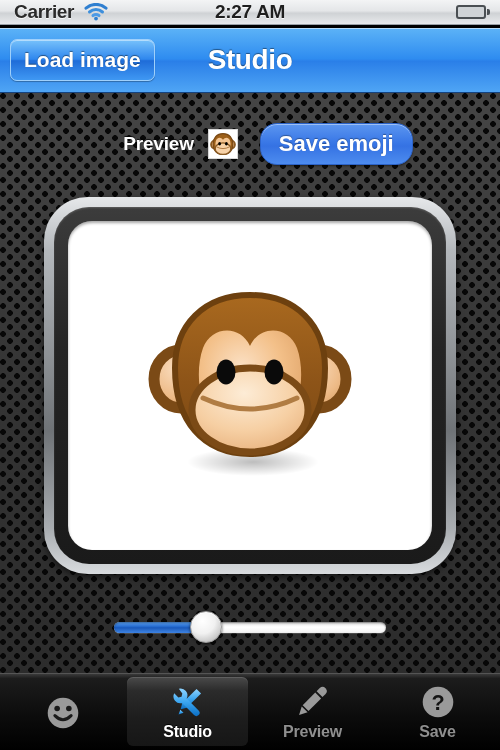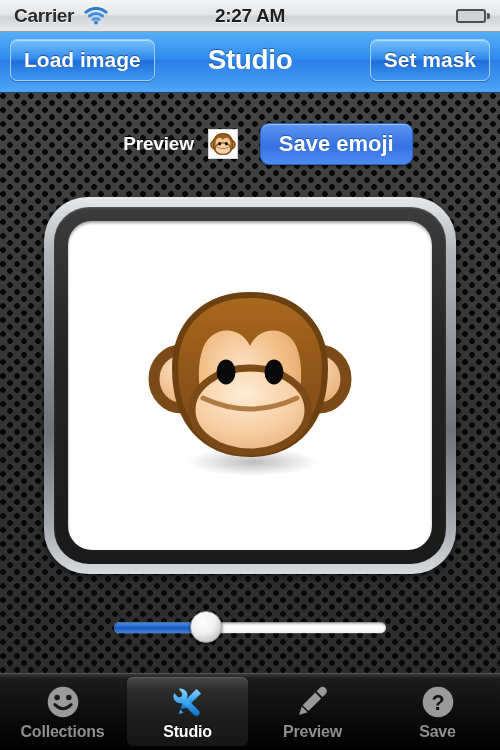--- a/index.html
+++ b/index.html
@@ -12,21 +12,21 @@
   }
   #app {
     position:relative;
     width:500px; height:750px;
     overflow:hidden;
   }
 
   
   .statusbar {
     position:absolute; top:0; left:0;
-    width:500px; height:32px;
+    width:500px; height:25px;
     background:linear-gradient(180deg,#f3f4f5 0%,#e4e6e8 45%,#cfd2d5 55%,#e8eaec 100%);
     border-bottom:1px solid #9aa0a6;
     display:flex; align-items:center;
     z-index:20;
   }
   .sb-carrier {
     font-size:19px; font-weight:bold; color:#2a2a2a;
     margin-left:14px; letter-spacing:-0.3px;
     text-shadow:0 1px 0 rgba(255,255,255,.8);
   }
@@ -120,21 +120,21 @@
     width:30px; height:30px;
     background:#fff;
     border:1px solid #d8d8d8;
     display:flex; align-items:center; justify-content:center;
     overflow:hidden;
     cursor:pointer;
   }
   .save-btn {
     height:42px; padding:0 18px;
     display:flex; align-items:center; justify-content:center;
-    border-radius:9px;
+    border-radius:17px;
     background:linear-gradient(180deg,#5c96f0 0%,#3a78e7 45%,#3572e3 55%,#4d8cef 100%);
     border:1px solid #2c63c8;
     box-shadow:inset 0 1px 0 rgba(255,255,255,.4),0 1px 2px rgba(0,0,0,.45);
     color:#fff; font-size:22px; font-weight:bold;
     text-shadow:0 -1px 1px rgba(0,0,0,.35);
     cursor:pointer;
     margin-left:8px;
   }
 
   
@@ -242,21 +242,20 @@
     <span class="sb-time">2:27 AM</span>
     <span class="sb-battery">
       <span class="batt-body"><span class="batt-fill"></span></span>
       <span class="batt-nub"></span>
     </span>
   </div>
 
   <div class="navbar">
     <div class="nav-btn left">Load image</div>
     <div class="nav-title">Studio</div>
-    <div class="nav-btn right">Set mask</div>
   </div>
 
   <div class="content">
 
     <div class="preview-row">
       <span class="preview-label">Preview</span>
       <span class="preview-thumb">
         <svg width="26" height="26" viewBox="0 0 100 100">
           <ellipse cx="18" cy="52" rx="14" ry="15" fill="#f0bb86" stroke="#8a5a23" stroke-width="7"></ellipse>
           <ellipse cx="82" cy="52" rx="14" ry="15" fill="#f0bb86" stroke="#8a5a23" stroke-width="7"></ellipse>
@@ -335,21 +334,20 @@
 
     <div class="tab">
       <span class="tab-icon">
         <svg width="36" height="36" viewBox="0 0 40 40">
           <circle cx="20" cy="20" r="17" fill="#9a9a9a"></circle>
           <circle cx="13.5" cy="15" r="3.1" fill="#1a1a1a"></circle>
           <circle cx="26.5" cy="15" r="3.1" fill="#1a1a1a"></circle>
           <path d="M11 23 Q20 32 29 23" stroke="#1a1a1a" stroke-width="3.4" fill="none" stroke-linecap="round"></path>
         </svg>
       </span>
-      <span class="tab-label">Collections</span>
     </div>
 
     <div class="tab active">
       <span class="tab-icon">
         <svg width="36" height="36" viewBox="0 0 40 40">
           <defs>
             <linearGradient id="tbBlue" x1="0" y1="0" x2="0" y2="1">
               <stop offset="0%" stop-color="#8fd4ff"></stop>
               <stop offset="50%" stop-color="#3aa5f0"></stop>
               <stop offset="100%" stop-color="#0c6fc4"></stop>

